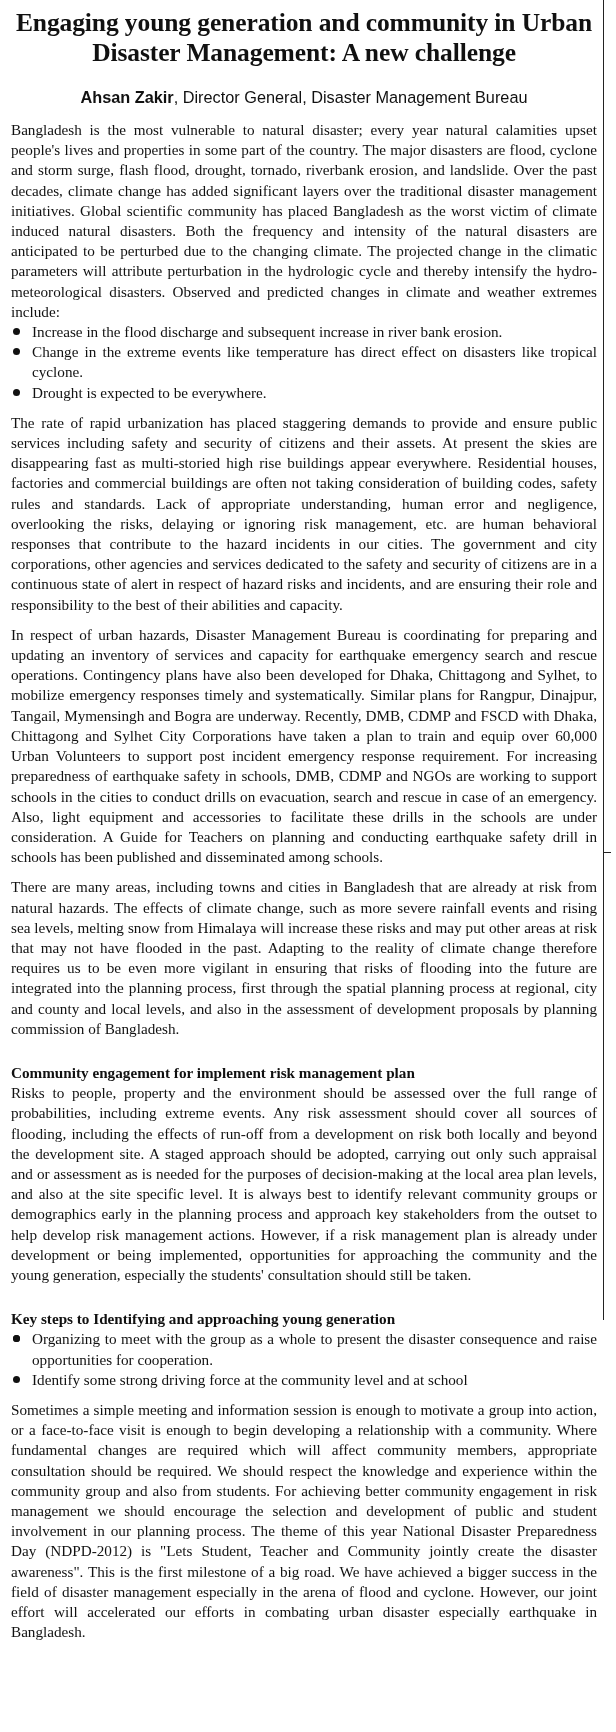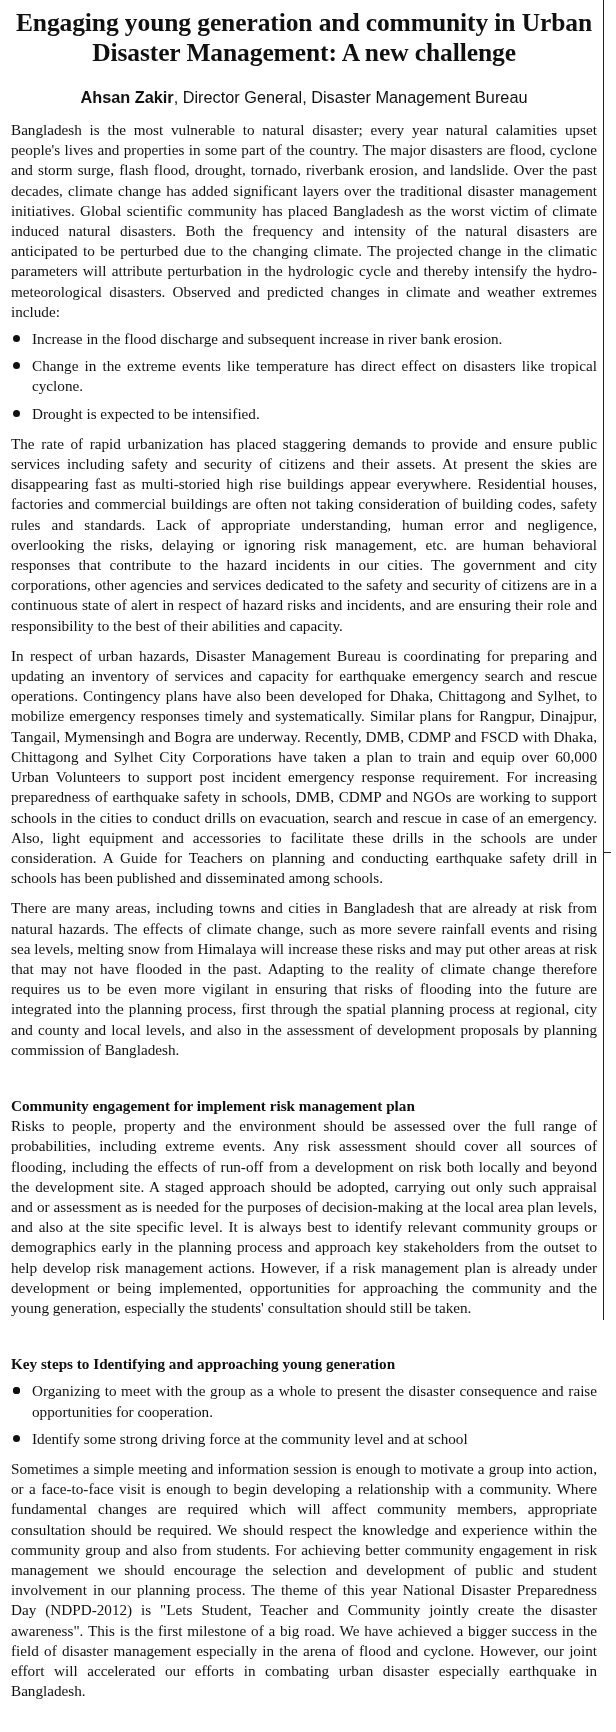--- a/index.html
+++ b/index.html
@@ -45,31 +45,30 @@
       font-size: 16.3px;
       text-align: center;
       margin: 0 0 13px 0;
       line-height: 20px;
     }
     .byline b { font-weight: bold; margin-top: 28px; }
     p, li, h2 {
       font-family: "Liberation Serif", "DejaVu Serif", serif;
       font-size: 15.2px;
       line-height: 20.2px;
-      margin-top: 7px;
     }
     p {
       margin: 0;
       text-align: justify;
       text-align-last: left;
     }
     .para-gap { margin-top: 10px; }
     h2 {
       font-weight: bold;
-      margin: 36px 0 0 0;
+      margin: 24px 0 0 0;
     }
     ul {
       list-style: none;
       margin: 0;
       padding: 0;
     }
     li {
       position: relative;
       padding-left: 21px;
       text-align: justify;
@@ -94,21 +93,21 @@
     <h1>Engaging young generation and community in Urban Disaster Management: A new challenge</h1>
 
     <div class="byline">
       <b>Ahsan Zakir</b><span>, Director General, Disaster Management Bureau</span>
     </div>
 
     <p>Bangladesh is the most vulnerable to natural disaster; every year natural calamities upset people's lives and properties in some part of the country. The major disasters are flood, cyclone and storm surge, flash flood, drought, tornado, riverbank erosion, and landslide. Over the past decades, climate change has added significant layers over the traditional disaster management initiatives. Global scientific community has placed Bangladesh as the worst victim of climate induced natural disasters. Both the frequency and intensity of the natural disasters are anticipated to be perturbed due to the changing climate. The projected change in the climatic parameters will attribute perturbation in the hydrologic cycle and thereby intensify the hydro-meteorological disasters. Observed and predicted changes in climate and weather extremes include:</p>
     <ul>
       <li><span class="bullet"></span><span>Increase in the flood discharge and subsequent increase in river bank erosion.</span></li>
       <li><span class="bullet"></span><span>Change in the extreme events like temperature has direct effect on disasters like tropical cyclone.</span></li>
-      <li><span class="bullet"></span><span>Drought is expected to be intensified.</span></li>
+      <li><span class="bullet"></span><span>Drought is expected to be everywhere.</span></li>
     </ul>
 
     <p class="para-gap">The rate of rapid urbanization has placed staggering demands to provide and ensure public services including safety and security of citizens and their assets. At present the skies are disappearing fast as multi-storied high rise buildings appear everywhere. Residential houses, factories and commercial buildings are often not taking consideration of building codes, safety rules and standards. Lack of appropriate understanding, human error and negligence, overlooking the risks, delaying or ignoring risk management, etc. are human behavioral responses that contribute to the hazard incidents in our cities. The government and city corporations, other agencies and services dedicated to the safety and security of citizens are in a continuous state of alert in respect of hazard risks and incidents, and are ensuring their role and responsibility to the best of their abilities and capacity.</p>
 
     <p class="para-gap">In respect of urban hazards, Disaster Management Bureau is coordinating for preparing and updating an inventory of services and capacity for earthquake emergency search and rescue operations. Contingency plans have also been developed for Dhaka, Chittagong and Sylhet, to mobilize emergency responses timely and systematically. Similar plans for Rangpur, Dinajpur, Tangail, Mymensingh and Bogra are underway. Recently, DMB, CDMP and FSCD with Dhaka, Chittagong and Sylhet City Corporations have taken a plan to train and equip over 60,000 Urban Volunteers to support post incident emergency response requirement. For increasing preparedness of earthquake safety in schools, DMB, CDMP and NGOs are working to support schools in the cities to conduct drills on evacuation, search and rescue in case of an emergency. Also, light equipment and accessories to facilitate these drills in the schools are under consideration. A Guide for Teachers on planning and conducting earthquake safety drill in schools has been published and disseminated among schools.</p>
 
     <p class="para-gap">There are many areas, including towns and cities in Bangladesh that are already at risk from natural hazards. The effects of climate change, such as more severe rainfall events and rising sea levels, melting snow from Himalaya will increase these risks and may put other areas at risk that may not have flooded in the past. Adapting to the reality of climate change therefore requires us to be even more vigilant in ensuring that risks of flooding into the future are integrated into the planning process, first through the spatial planning process at regional, city and county and local levels, and also in the assessment of development proposals by planning commission of Bangladesh.</p>
 
     <h2>Community engagement for implement risk management plan</h2>
     <p>Risks to people, property and the environment should be assessed over the full range of probabilities, including extreme events. Any risk assessment should cover all sources of flooding, including the effects of run-off from a development on risk both locally and beyond the development site. A staged approach should be adopted, carrying out only such appraisal and or assessment as is needed for the purposes of decision-making at the local area plan levels, and also at the site specific level. It is always best to identify relevant community groups or demographics early in the planning process and approach key stakeholders from the outset to help develop risk management actions. However, if a risk management plan is already under development or being implemented, opportunities for approaching the community and the young generation, especially the students' consultation should still be taken.</p>

